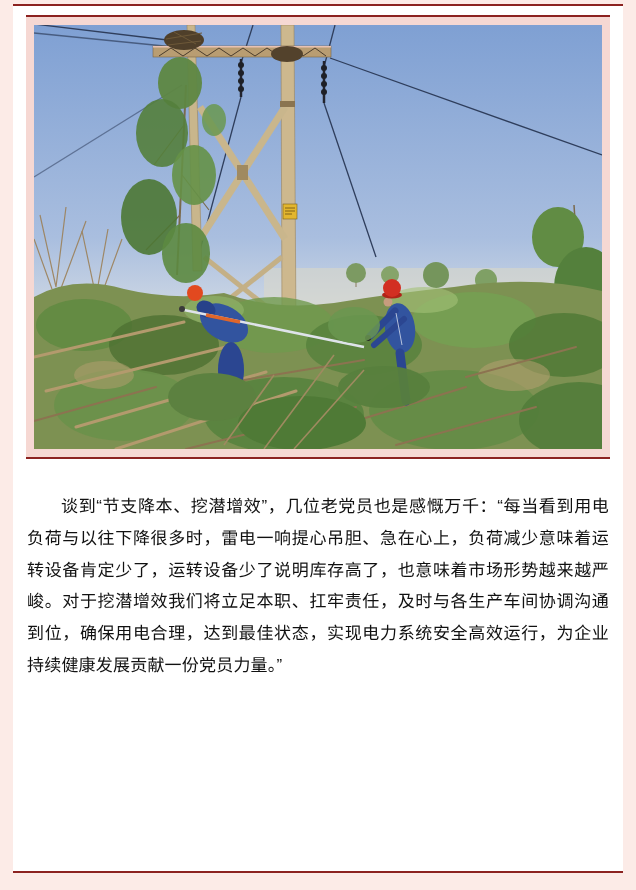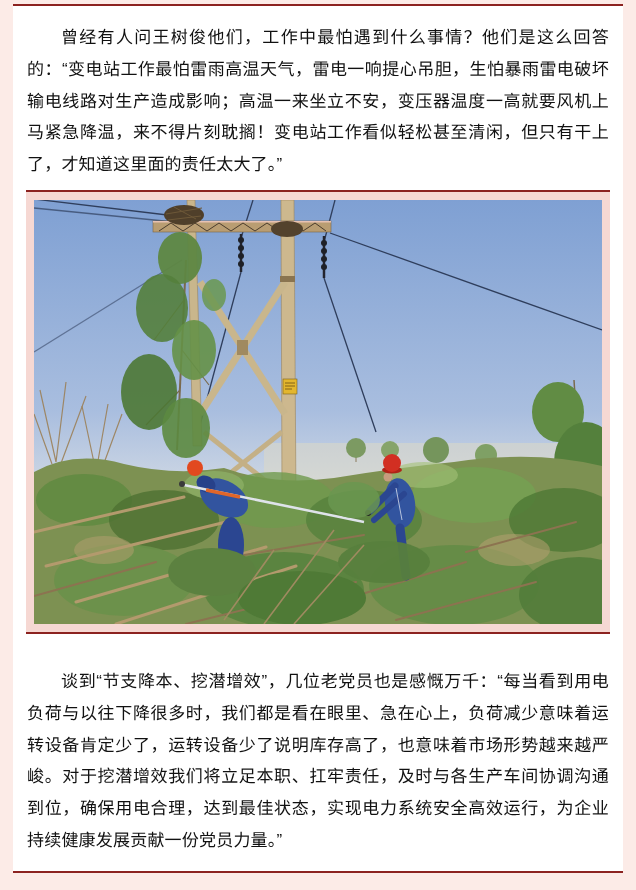--- a/index.html
+++ b/index.html
@@ -48,21 +48,20 @@
     height:424px;
     display:block;
   }
   .photo svg{display:block;width:100%;height:100%;}
 </style>
 </head>
 <body>
 
 <div class="content">
 
-  <p class="para">曾经有人问王树俊他们，工作中最怕遇到什么事情？他们是这么回答的：“变电站工作最怕雷雨高温天气，雷电一响提心吊胆，生怕暴雨雷电破坏输电线路对生产造成影响；高温一来坐立不安，变压器温度一高就要风机上马紧急降温，来不得片刻耽搁！变电站工作看似轻松甚至清闲，但只有干上了，才知道这里面的责任太大了。”</p>
 
   <div class="photo-frame">
     <div class="photo" role="img" aria-label="两名身穿蓝色工装、头戴红色安全帽的电力工人在输电线路铁塔下清理通道树障，塔架横担上有鸟巢，天空晴朗">
 
       <svg viewBox="0 0 568 424" preserveAspectRatio="none">
         <defs>
           <linearGradient id="sky" x1="0" y1="0" x2="0" y2="1">
             <stop offset="0" stop-color="#7fa0d3"></stop>
             <stop offset="0.5" stop-color="#a9bedf"></stop>
             <stop offset="0.68" stop-color="#cfd8e4"></stop>
@@ -221,15 +220,15 @@
           <ellipse cx="178" cy="372" rx="44" ry="24" fill="#5c8140"></ellipse>
           <ellipse cx="350" cy="362" rx="46" ry="21" fill="#57803d" opacity="0.95"></ellipse>
           <ellipse cx="268" cy="398" rx="64" ry="27" fill="#4f7a36"></ellipse>
           <ellipse cx="320" cy="300" rx="26" ry="18" fill="#6a9750" opacity="0.85"></ellipse>
           <path d="M230,424 L300,330 M260,424 L330,345 M190,420 L240,350" stroke="#9f8a60" stroke-width="1.6" fill="none"></path>
         </g>
       </svg>
     </div>
   </div>
 
-  <p class="para second">谈到“节支降本、挖潜增效”，几位老党员也是感慨万千：“每当看到用电负荷与以往下降很多时，我们都是看在眼里、急在心上，负荷减少意味着运转设备肯定少了，运转设备少了说明库存高了，也意味着市场形势越来越严峻。对于挖潜增效我们将立足本职、扛牢责任，及时与各生产车间协调沟通到位，确保用电合理，达到最佳状态，实现电力系统安全高效运行，为企业持续健康发展贡献一份党员力量。”</p>
+  <p class="para second">谈到“节支降本、挖潜增效”，几位老党员也是感慨万千：“每当看到用电负荷与以往下降很多时，雷电一响提心吊胆、急在心上，负荷减少意味着运转设备肯定少了，运转设备少了说明库存高了，也意味着市场形势越来越严峻。对于挖潜增效我们将立足本职、扛牢责任，及时与各生产车间协调沟通到位，确保用电合理，达到最佳状态，实现电力系统安全高效运行，为企业持续健康发展贡献一份党员力量。”</p>
 
 </div>
 
 </body></html>

